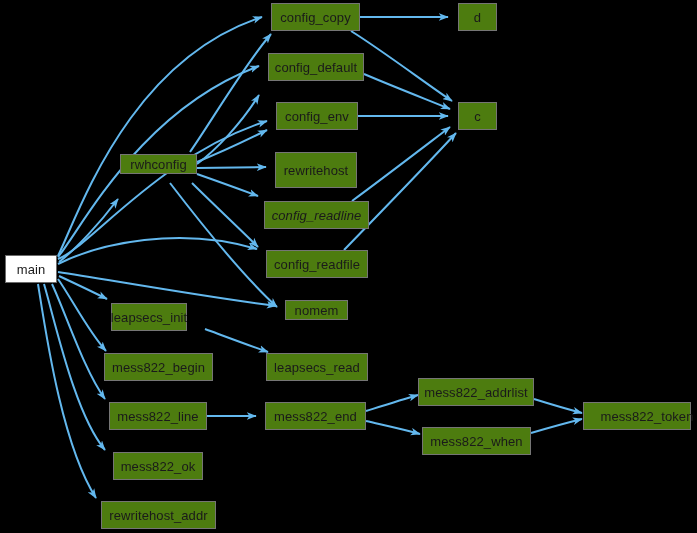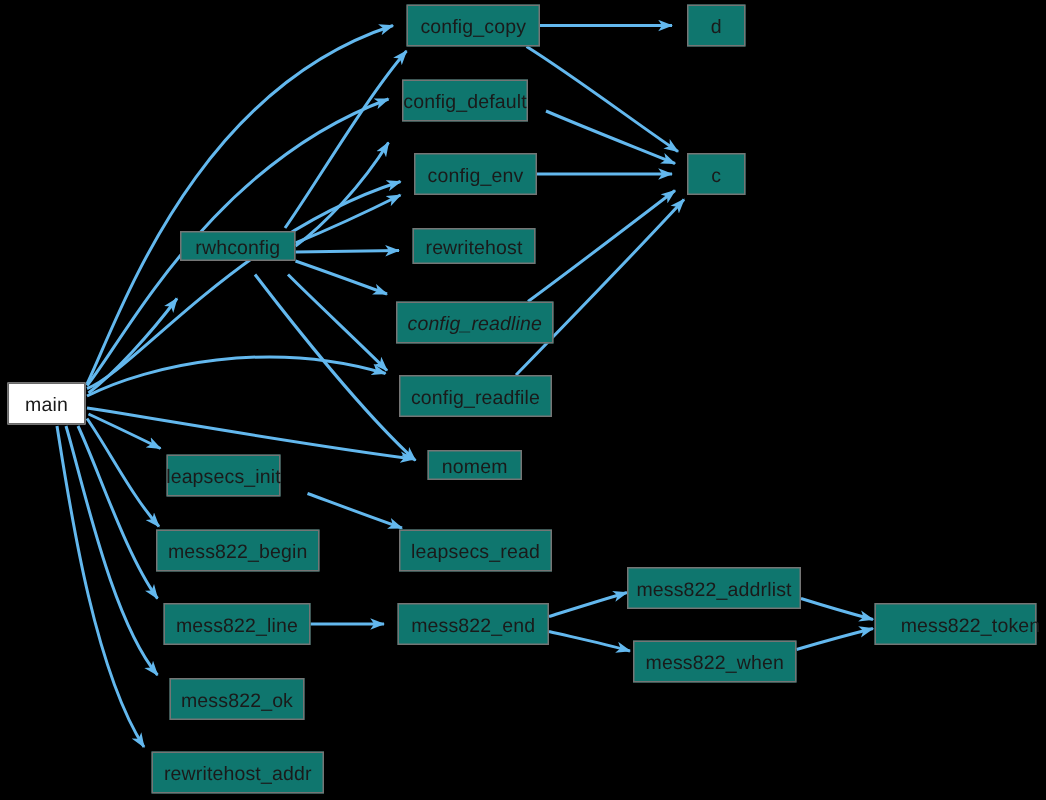--- a/index.html
+++ b/index.html
@@ -22,21 +22,21 @@
     position: absolute;
     left: 0;
     top: 0;
     width: 697px;
     height: 533px;
     display: block;
   }
   .node-box {
     position: absolute;
     box-sizing: border-box;
-    background: #0f766e;
+    background: #4d7c0f;
     border: 1px solid #757575;
     display: flex;
     align-items: center;
     justify-content: center;
     font-family: "Liberation Sans", sans-serif;
     font-size: 13px;
     line-height: 1;
     color: #1a1a1a;
     white-space: nowrap;
     letter-spacing: 0.1px;
@@ -95,27 +95,27 @@
   <div id="node-layer">
       <div class="node-box root" style="left: 5px; top: 255px; width: 52px; height: 28px;">
         <span class="node-label">main</span>
       </div>
       <div class="node-box" style="left: 120px; top: 154px; width: 77px; height: 20px;">
         <span class="node-label">rwhconfig</span>
       </div>
       <div class="node-box" style="left: 271px; top: 3px; width: 89px; height: 28px;">
         <span class="node-label">config_copy</span>
       </div>
-      <div class="node-box" style="left: 268px; top: 53px; width: 84px; height: 28px;">
+      <div class="node-box" style="left: 268px; top: 53px; width: 96px; height: 28px;">
         <span class="node-label">config_default</span>
       </div>
       <div class="node-box" style="left: 276px; top: 102px; width: 82px; height: 28px;">
         <span class="node-label">config_env</span>
       </div>
-      <div class="node-box" style="left: 275px; top: 152px; width: 82px; height: 24px;">
+      <div class="node-box" style="left: 275px; top: 152px; width: 82px; height: 36px;">
         <span class="node-label">rewritehost</span>
       </div>
       <div class="node-box" style="left: 264px; top: 201px; width: 105px; height: 28px; font-style: italic;">
         <span class="node-label">config_readline</span>
       </div>
       <div class="node-box" style="left: 266px; top: 250px; width: 102px; height: 28px;">
         <span class="node-label">config_readfile</span>
       </div>
       <div class="node-box" style="left: 285px; top: 300px; width: 63px; height: 20px;">
         <span class="node-label">nomem</span>

